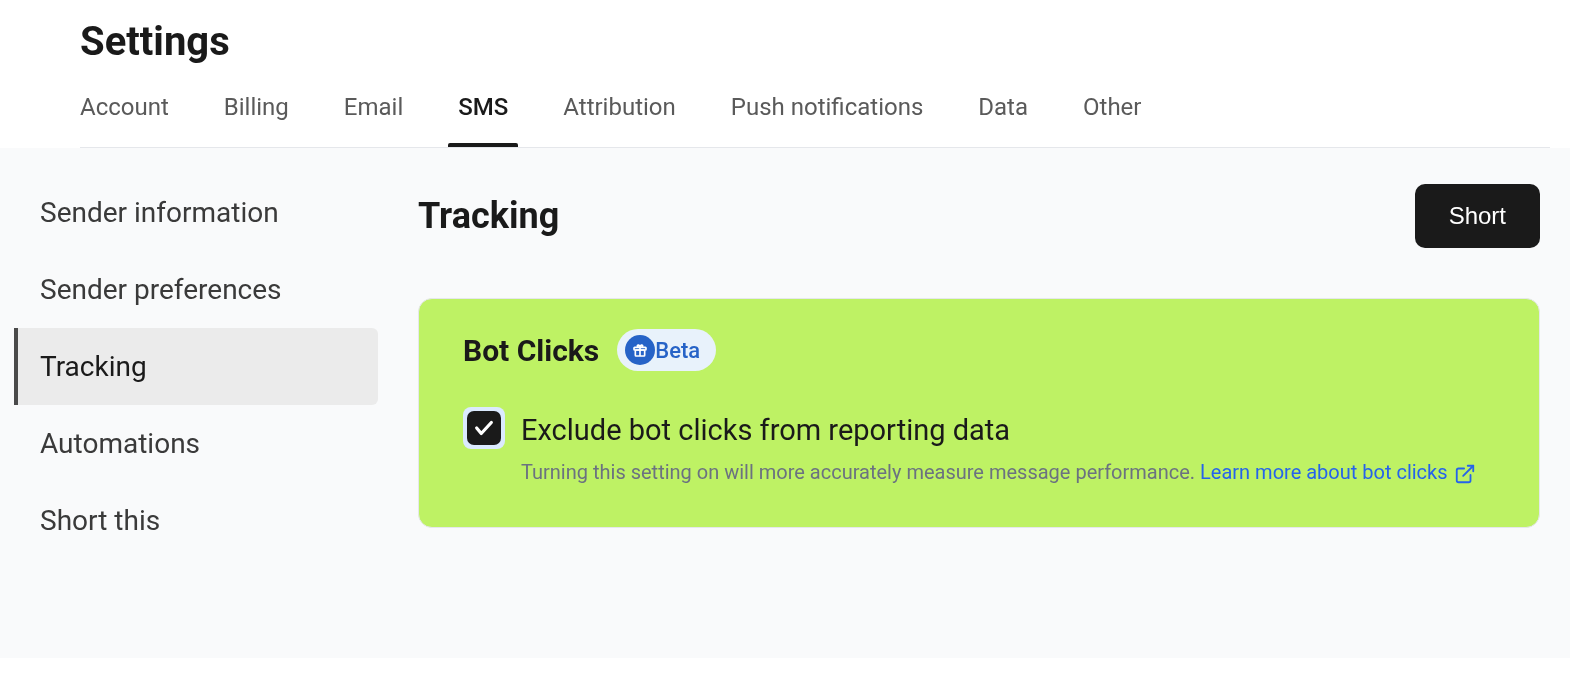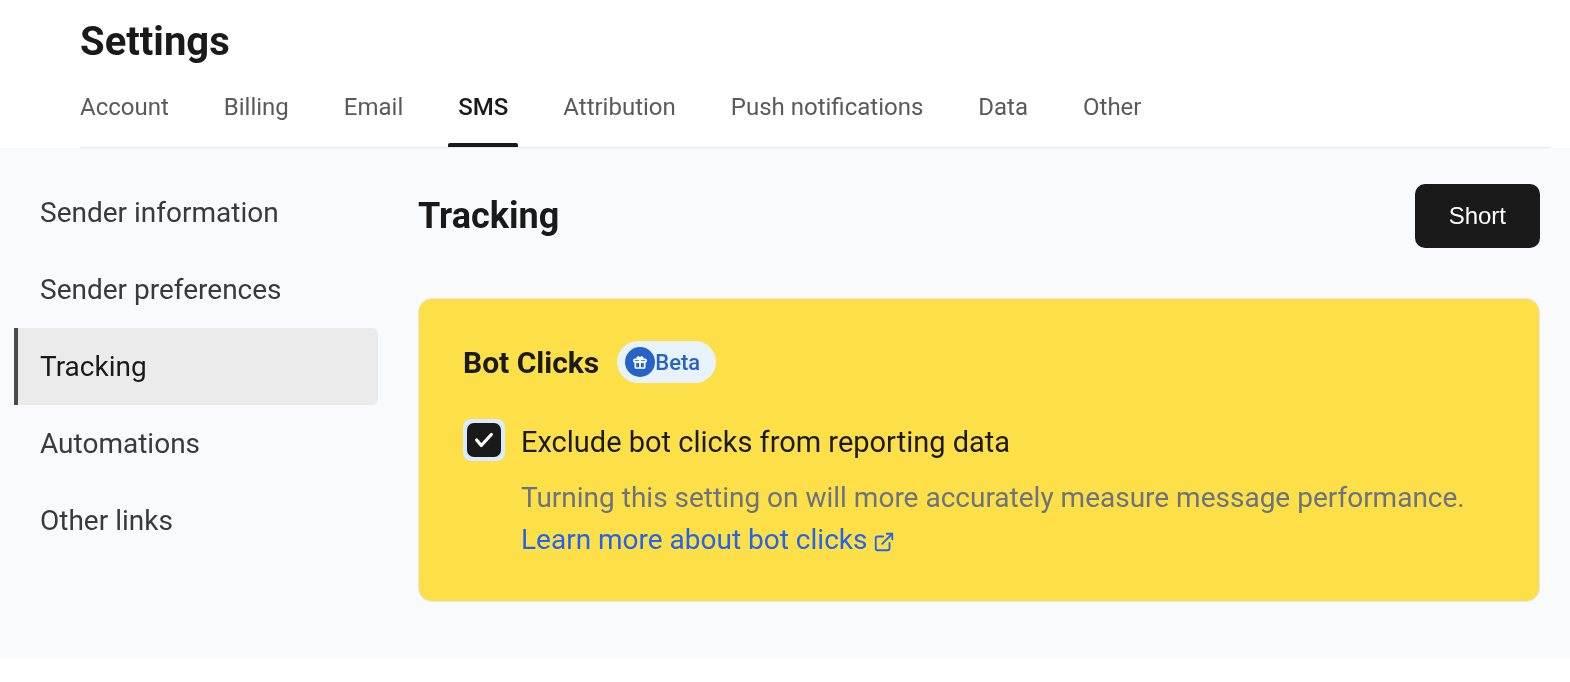--- a/index.html
+++ b/index.html
@@ -92,24 +92,24 @@
       background: #1a1a1a;
       color: #fff;
       border: none;
       border-radius: 10px;
       font-size: 24px;
       font-weight: 500;
       padding: 18px 34px;
       cursor: pointer;
     }
     .card {
-      background: #fde047;
+      background: #bef264;
       border: 1px solid #e5e7eb;
       border-radius: 14px;
-      padding: 42px 44px 40px 44px;
+      padding: 30px 44px 40px 44px;
     }
     .card-title-row {
       display: flex;
       align-items: center;
       gap: 18px;
       margin-bottom: 36px;
     }
     .card-title {
       font-size: 30px;
       font-weight: 700;
@@ -161,24 +161,24 @@
     }
     .checkbox-text {
       flex: 1;
     }
     .checkbox-label {
       font-size: 29px;
       color: #1a1a1a;
       line-height: 1.6;
     }
     .checkbox-desc {
-      font-size: 28px;
+      font-size: 20px;
       color: #6b7280;
       line-height: 1.5;
-      margin-top: 12px;
+      margin-top: 4px;
     }
     .link {
       color: #2563eb;
       cursor: pointer;
     }
     .external-link-icon {
       display: inline-flex;
       vertical-align: middle;
       margin-left: 6px;
     }
@@ -199,21 +199,21 @@
     <div class="tab">Other</div>
   </div>
 </div>
 
 <div class="main">
   <div class="sidebar">
     <div class="sidebar-item">Sender information</div>
     <div class="sidebar-item">Sender preferences</div>
     <div class="sidebar-item selected">Tracking</div>
     <div class="sidebar-item">Automations</div>
-    <div class="sidebar-item">Other links</div>
+    <div class="sidebar-item">Short this</div>
   </div>
 
   <div class="content">
     <div class="content-header">
       <h2 class="section-title">Tracking</h2>
       <button class="save-button">Short</button>
     </div>
 
     <div class="card">
       <div class="card-title-row">

